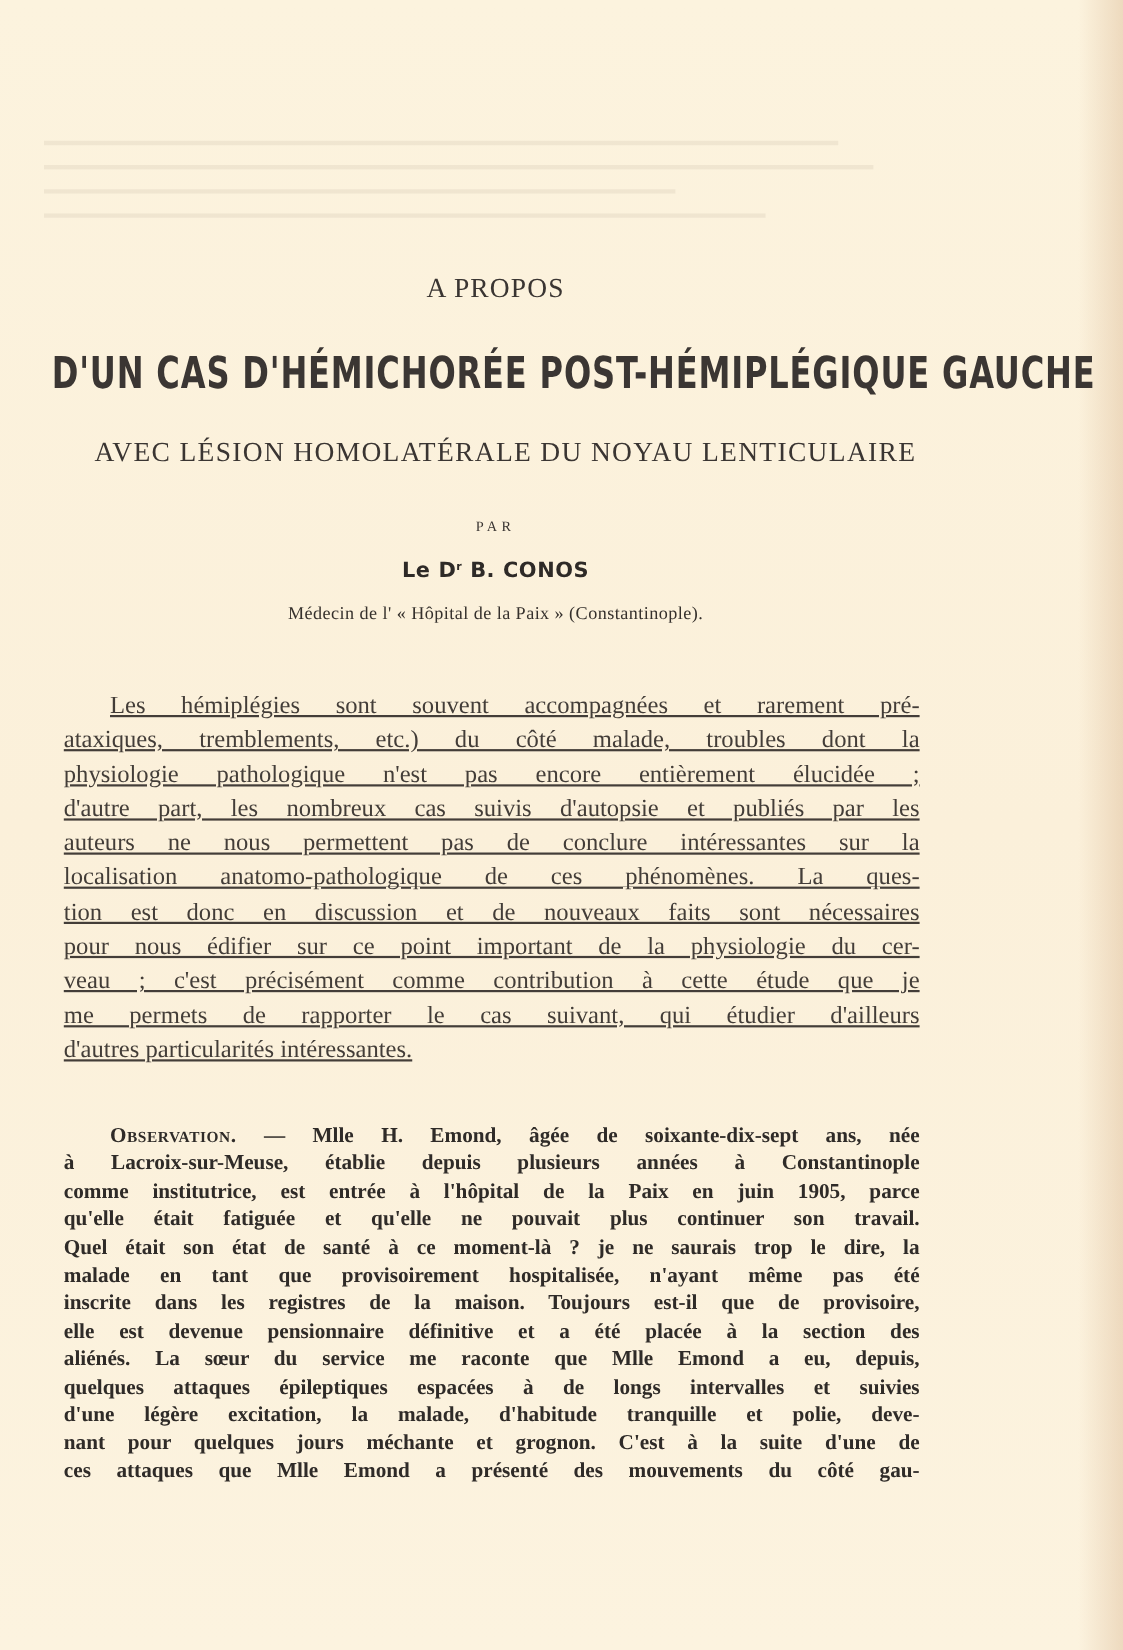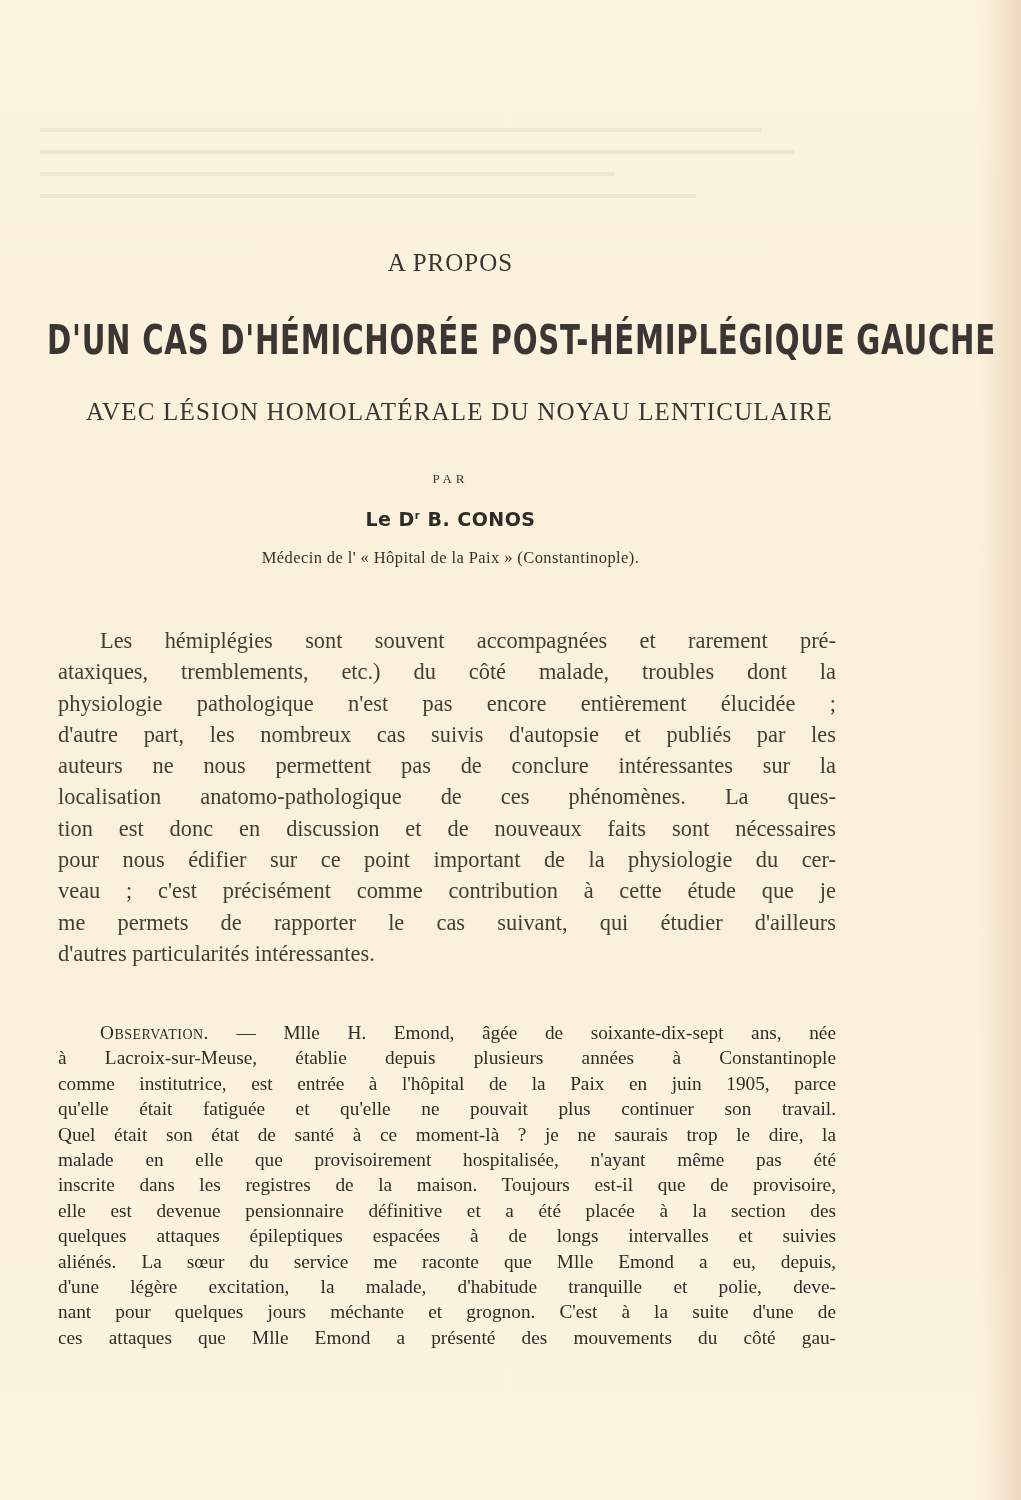--- a/index.html
+++ b/index.html
@@ -52,25 +52,25 @@
   }
   .author sup { font-size: 10px; vertical-align: 7px; }
   .affil {
     position: absolute; top: 548px; left: 0; width: 1021px;
     text-align: center; font-size: 16.5px; letter-spacing: 0.4px; color: #35302c;
     transform: translateX(-60px);
   }
 
   .intro {
     position: absolute; top: 625px; left: 58px; width: 778px;
-    font-size: 22.4px; line-height: 31.3px; color: #433d38;
+    font-size: 22.4px; line-height: 31.3px; color: #433d38; text-decoration: underline;
   }
   .obs {
     position: absolute; top: 1020px; left: 58px; width: 778px;
-    font-size: 19.3px; line-height: 25.4px; color: #2f2b28;
+    font-size: 19.3px; line-height: 25.4px; color: #2f2b28; font-weight: bold;
   }
   .line {
     display: block; text-align: justify; text-align-last: justify;
     white-space: nowrap; overflow: visible;
   }
   .line.last { text-align-last: left; }
   .indent { padding-left: 42px; }
   .smallcaps { font-variant: small-caps; letter-spacing: 0.5px; }
 </style>
 </head>
@@ -104,22 +104,22 @@
       <span class="line">me permets de rapporter le cas suivant, qui étudier d'ailleurs</span>
       <span class="line last">d'autres particularités intéressantes.</span>
     </div>
 
   <div class="obs" id="obs">
     <span class="line indent"><span class="smallcaps">Observation.</span><span> — Mlle H. Emond, âgée de soixante-dix-sept ans, née</span></span>
   <span class="line">à Lacroix-sur-Meuse, établie depuis plusieurs années à Constantinople</span>
       <span class="line">comme institutrice, est entrée à l'hôpital de la Paix en juin 1905, parce</span>
       <span class="line">qu'elle était fatiguée et qu'elle ne pouvait plus continuer son travail.</span>
       <span class="line">Quel était son état de santé à ce moment-là ? je ne saurais trop le dire, la</span>
-      <span class="line">malade en elle que provisoirement hospitalisée, n'ayant même pas été</span>
+      <span class="line">malade en tant que provisoirement hospitalisée, n'ayant même pas été</span>
       <span class="line">inscrite dans les registres de la maison. Toujours est-il que de provisoire,</span>
       <span class="line">elle est devenue pensionnaire définitive et a été placée à la section des</span>
+      <span class="line">aliénés. La sœur du service me raconte que Mlle Emond a eu, depuis,</span>
       <span class="line">quelques attaques épileptiques espacées à de longs intervalles et suivies</span>
-      <span class="line">aliénés. La sœur du service me raconte que Mlle Emond a eu, depuis,</span>
       <span class="line">d'une légère excitation, la malade, d'habitude tranquille et polie, deve-</span>
       <span class="line">nant pour quelques jours méchante et grognon. C'est à la suite d'une de</span>
       <span class="line">ces attaques que Mlle Emond a présenté des mouvements du côté gau-</span>
     </div>
 </div>
 
 </body></html>

